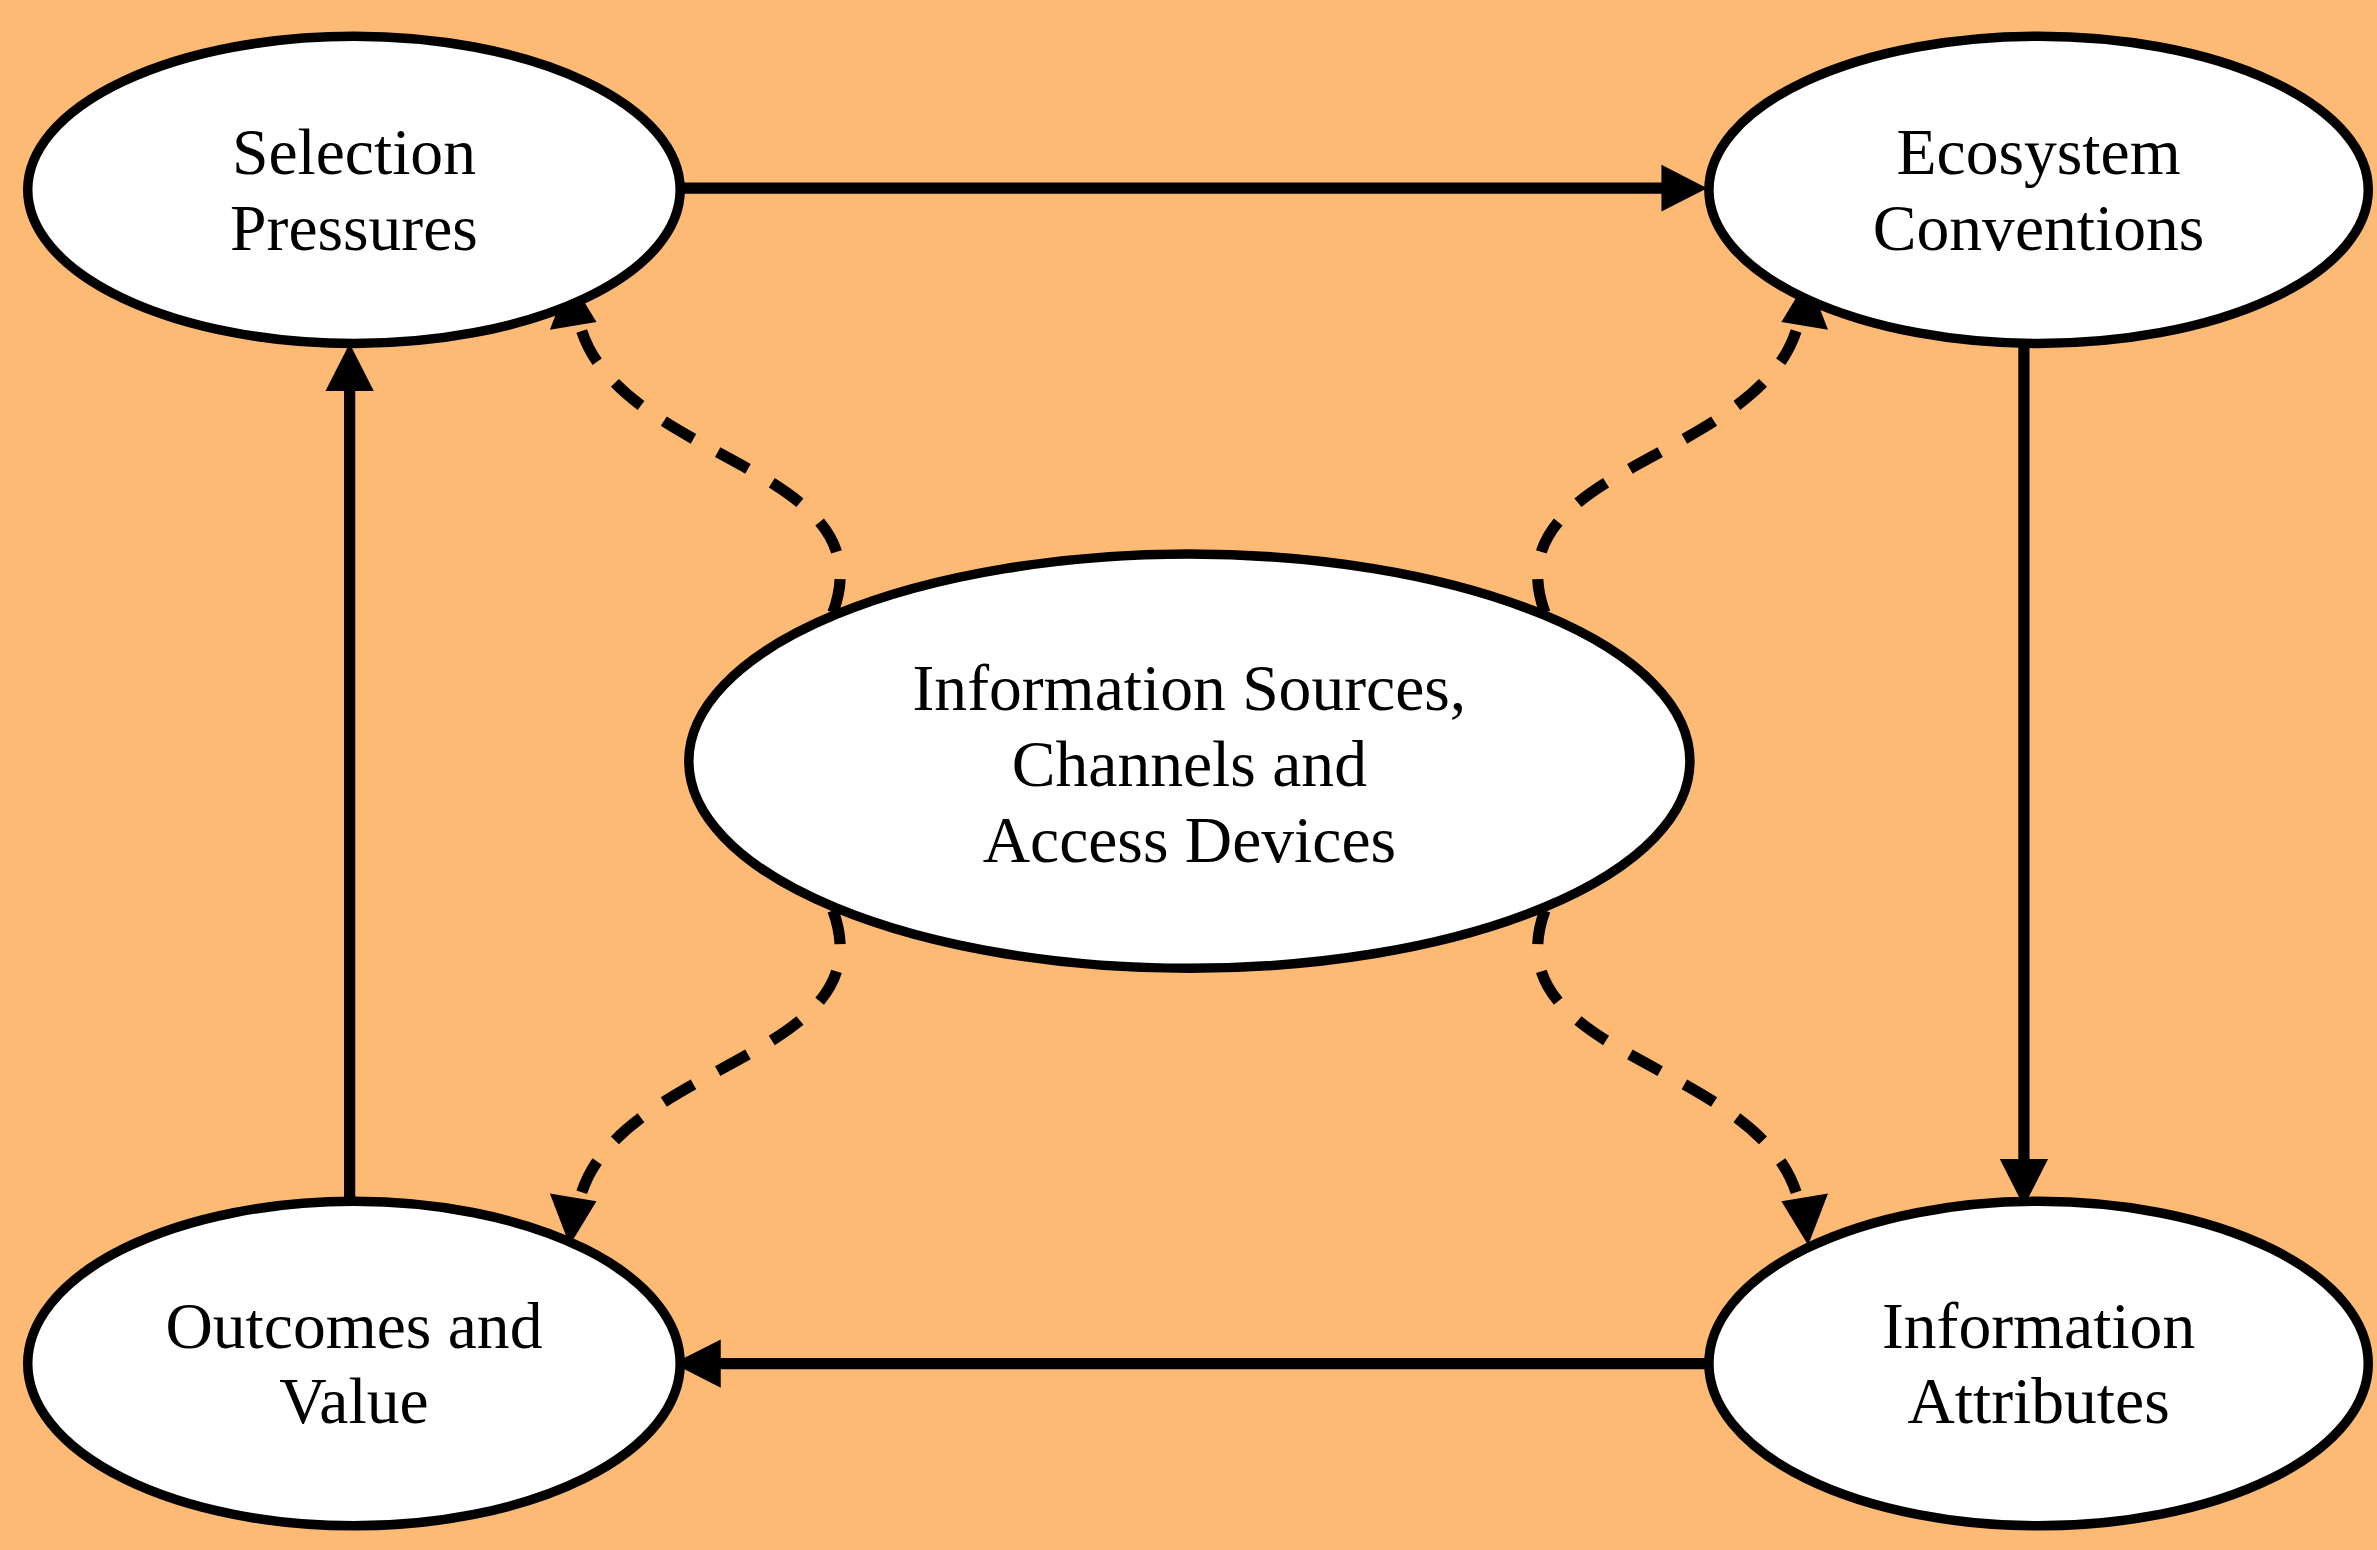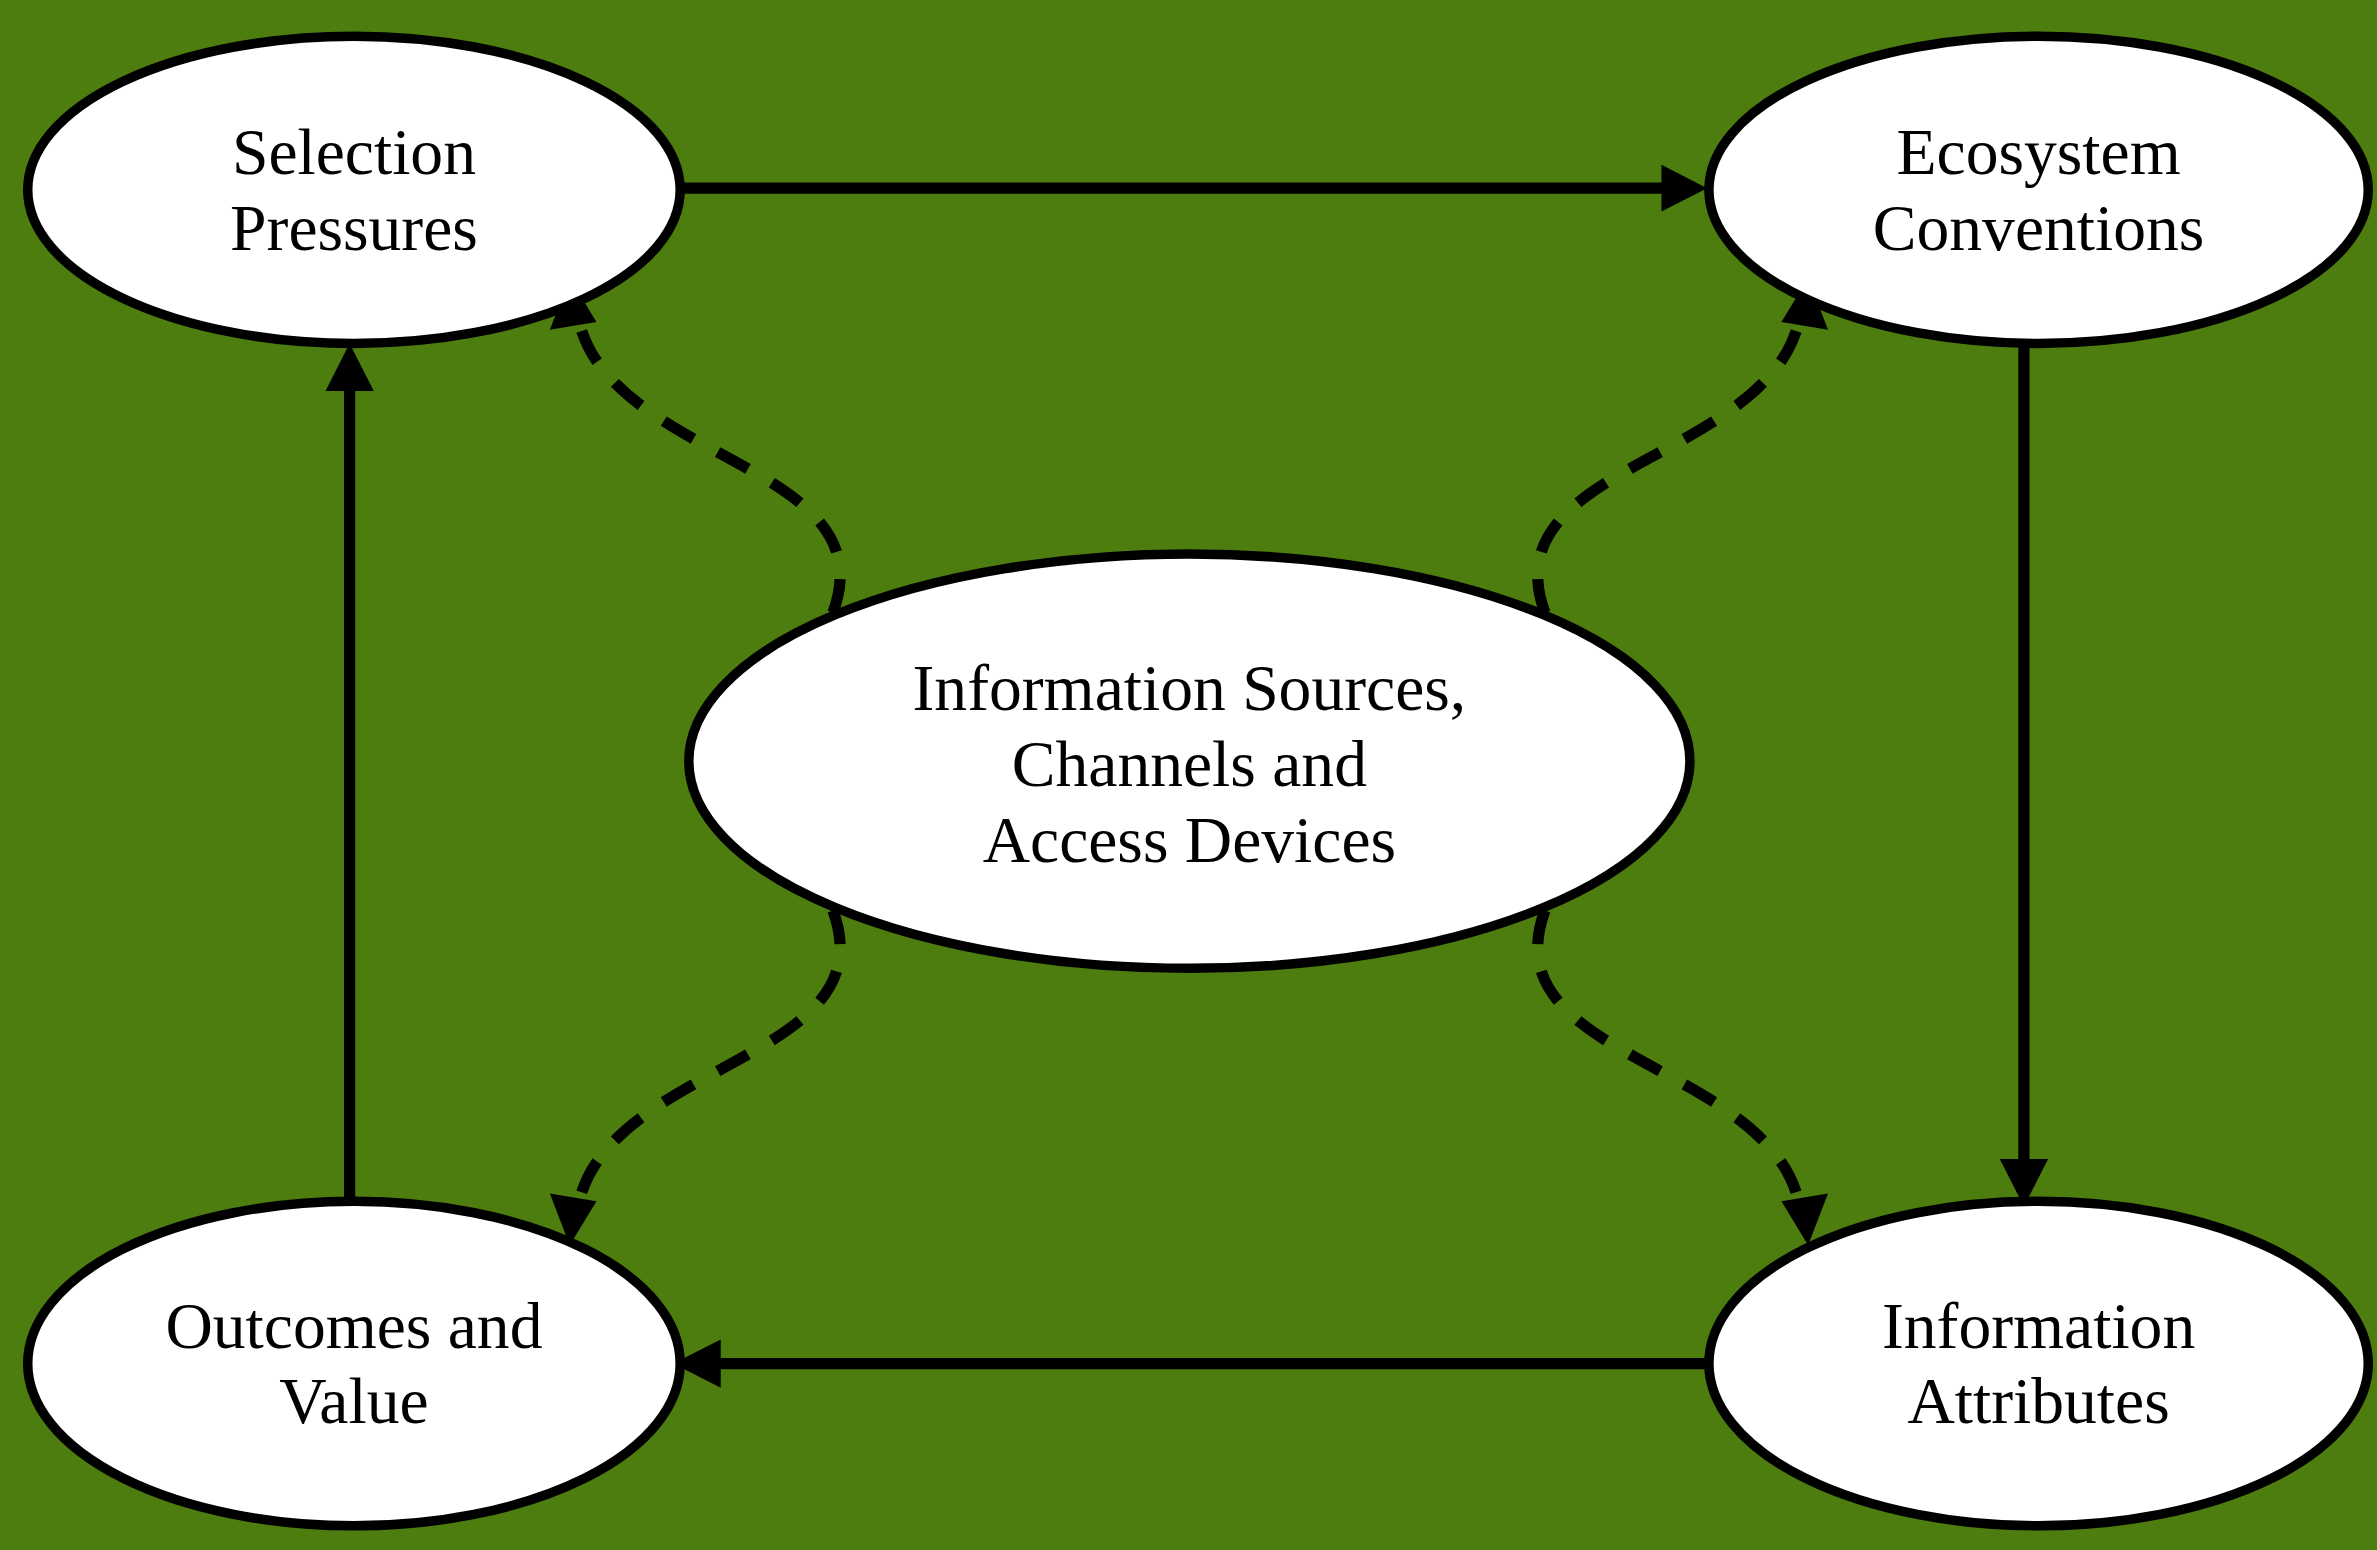--- a/index.html
+++ b/index.html
@@ -4,21 +4,21 @@
 <style>
   html, body {
     margin: 0;
     padding: 0;
     background: #ffffff;
   }
   #diagram-root {
     position: relative;
     width: 2377px;
     height: 1550px;
-    background: #4d7c0f;
+    background: #fdba74;
     overflow: hidden;
   }
   svg#diagram-svg {
     display: block;
     width: 2377px;
     height: 1550px;
   }
   .node-ellipse {
     fill: #ffffff;
     stroke: #000000;

